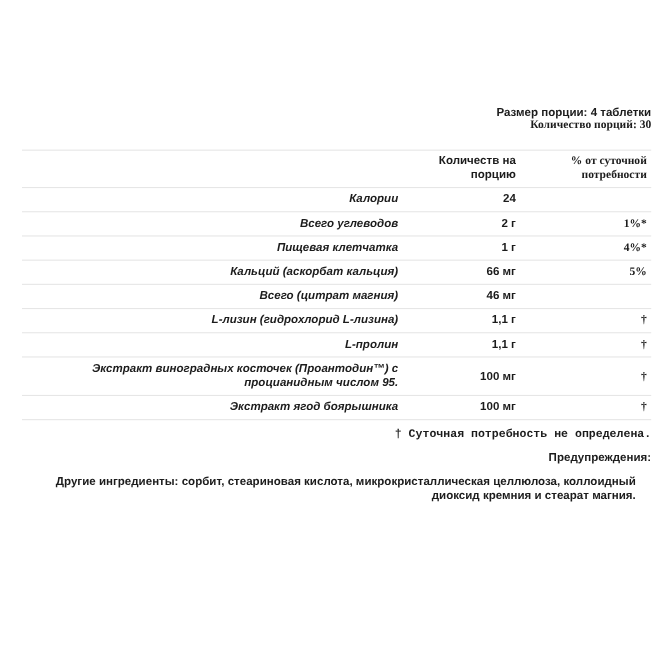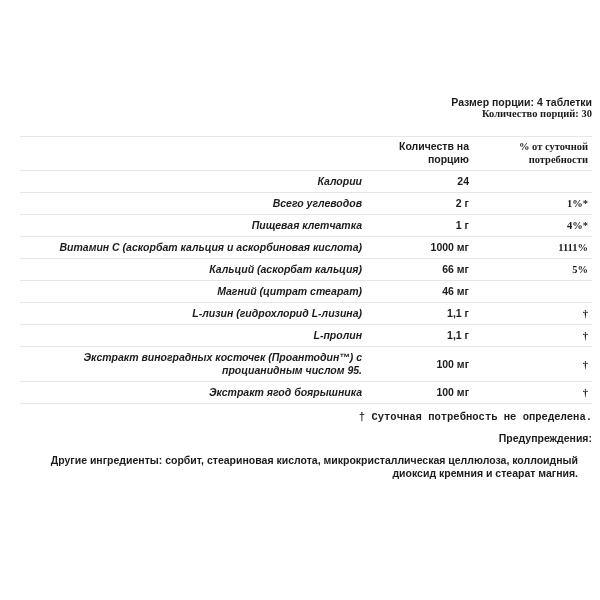--- a/index.html
+++ b/index.html
@@ -69,34 +69,29 @@
     <div class="c2">2 г</div>
     <div class="c3">1%*</div>
   </div>
 
   <div class="row">
     <div class="c1">Пищевая клетчатка</div>
     <div class="c2">1 г</div>
     <div class="c3">4%*</div>
   </div>
 
-  <div class="row">
-    <div class="c1">Витамин C (аскорбат кальция и аскорбиновая кислота)</div>
-    <div class="c2">1000 мг</div>
-    <div class="c3">1111%</div>
-  </div>
 
   <div class="row">
     <div class="c1">Кальций (аскорбат кальция)</div>
     <div class="c2">66 мг</div>
     <div class="c3">5%</div>
   </div>
 
   <div class="row">
-    <div class="c1">Магний (цитрат стеарат)</div>
+    <div class="c1">Всего (цитрат магния)</div>
     <div class="c2">46 мг</div>
   </div>
 
   <div class="row">
     <div class="c1">L-лизин (гидрохлорид L-лизина)</div>
     <div class="c2">1,1 г</div>
     <div class="c3">†</div>
   </div>
 
   <div class="row">

